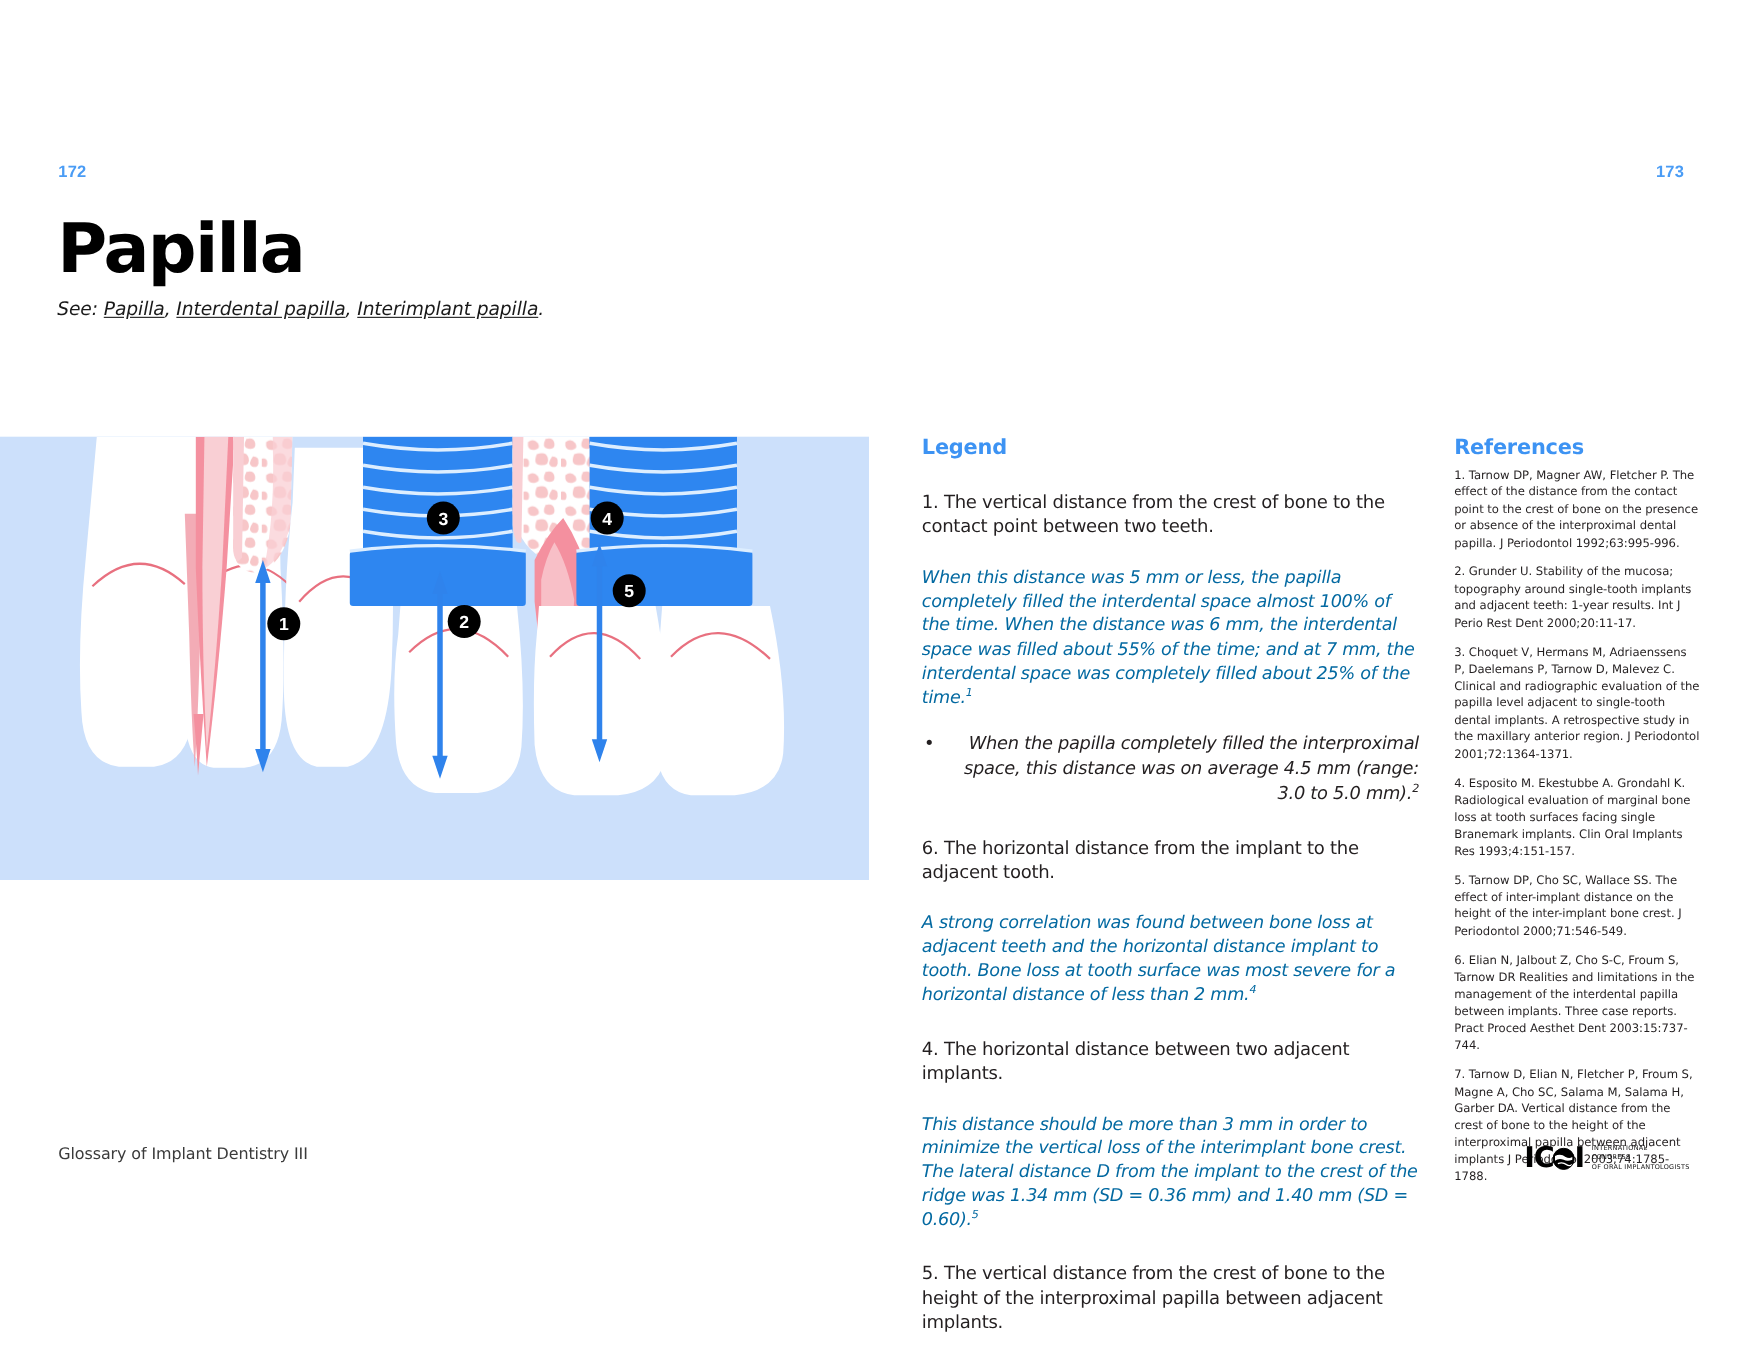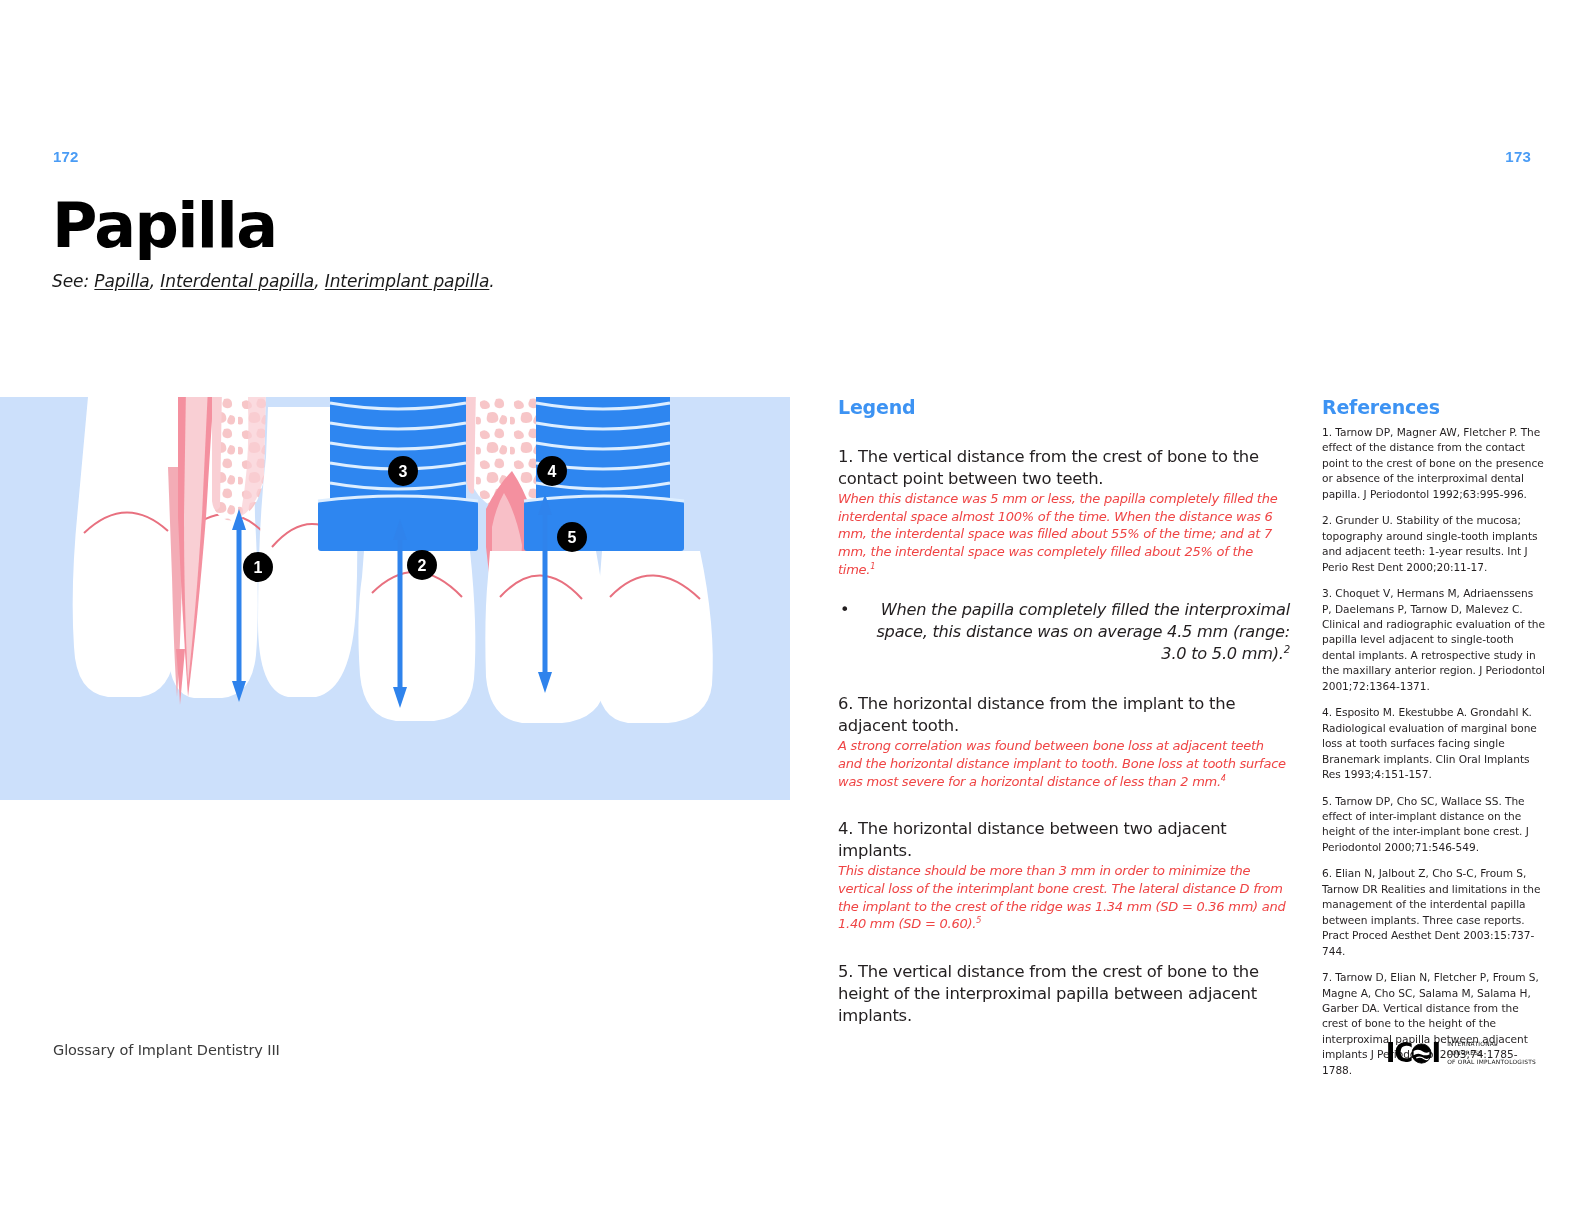--- a/index.html
+++ b/index.html
@@ -90,24 +90,25 @@
     font-family: "DejaVu Sans", sans-serif;
     font-size: 16.4px;
     line-height: 1.34;
     color: #231f20;
     letter-spacing: -0.25px;
     margin-top: 28px;
   }
   .legend-body {
     font-family: "DejaVu Sans", sans-serif;
     font-style: italic;
-    font-size: 13px;
+    font-size: 16px;
     line-height: 1.36;
-    color: #ef4444;
+    color: #0369a1;
     letter-spacing: -0.25px;
+    margin-top: 24px;
   }
   .legend-bullets {
     margin: 0;
     padding: 0;
     list-style: none;
     text-align: right;
   }
   .legend-bullets li {
     font-family: "DejaVu Sans", sans-serif;
     font-style: italic;

